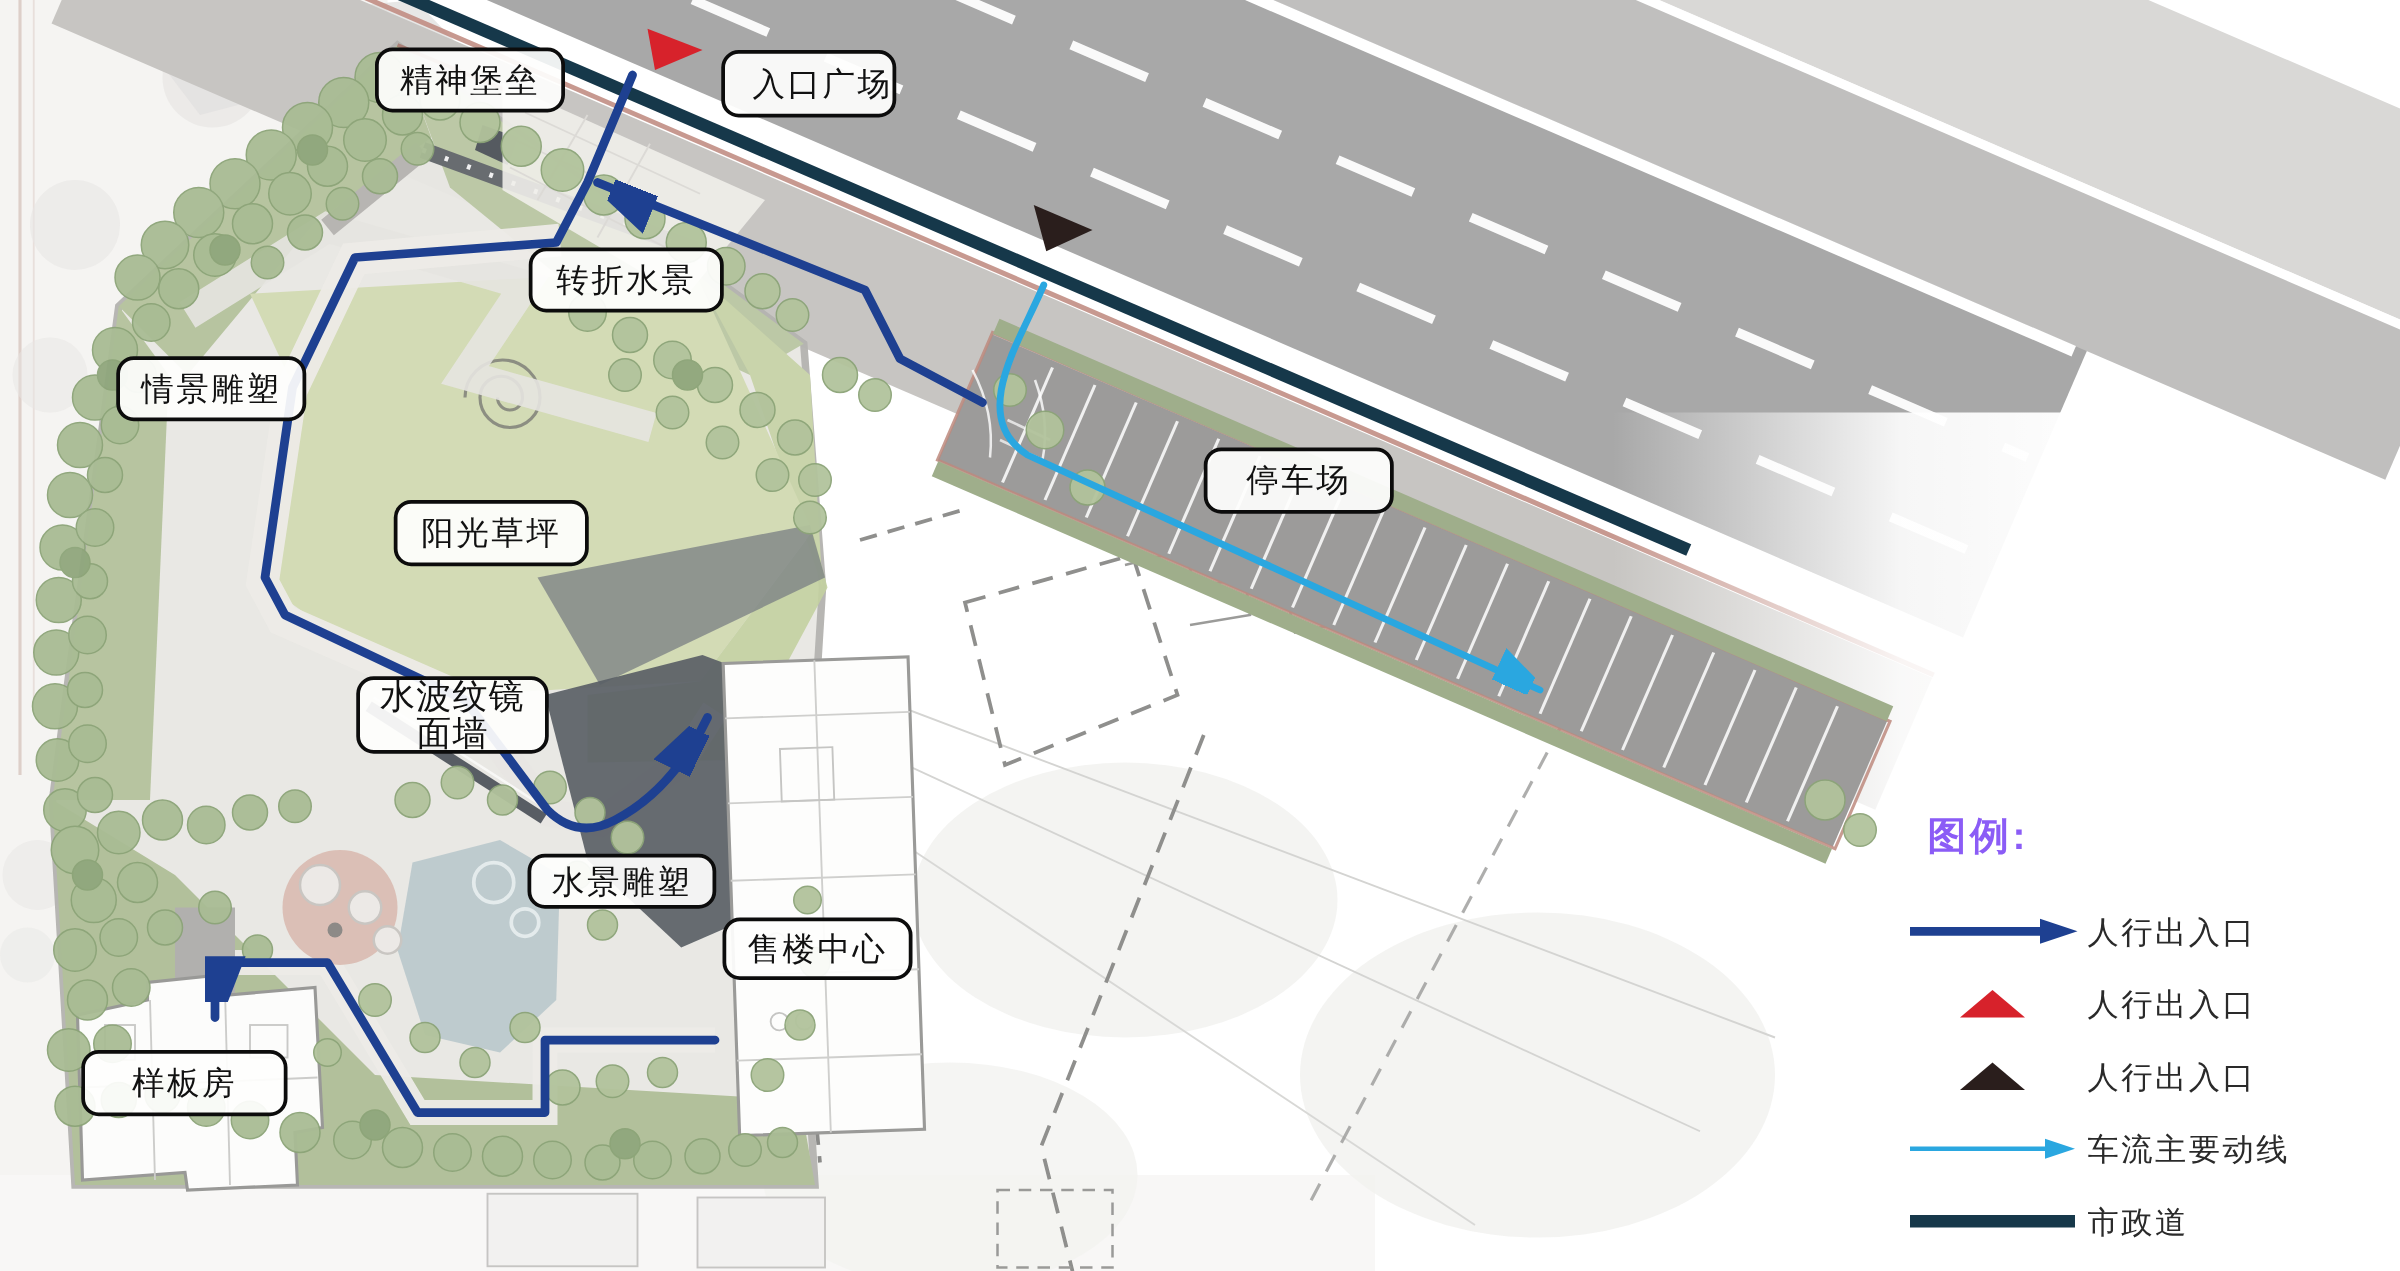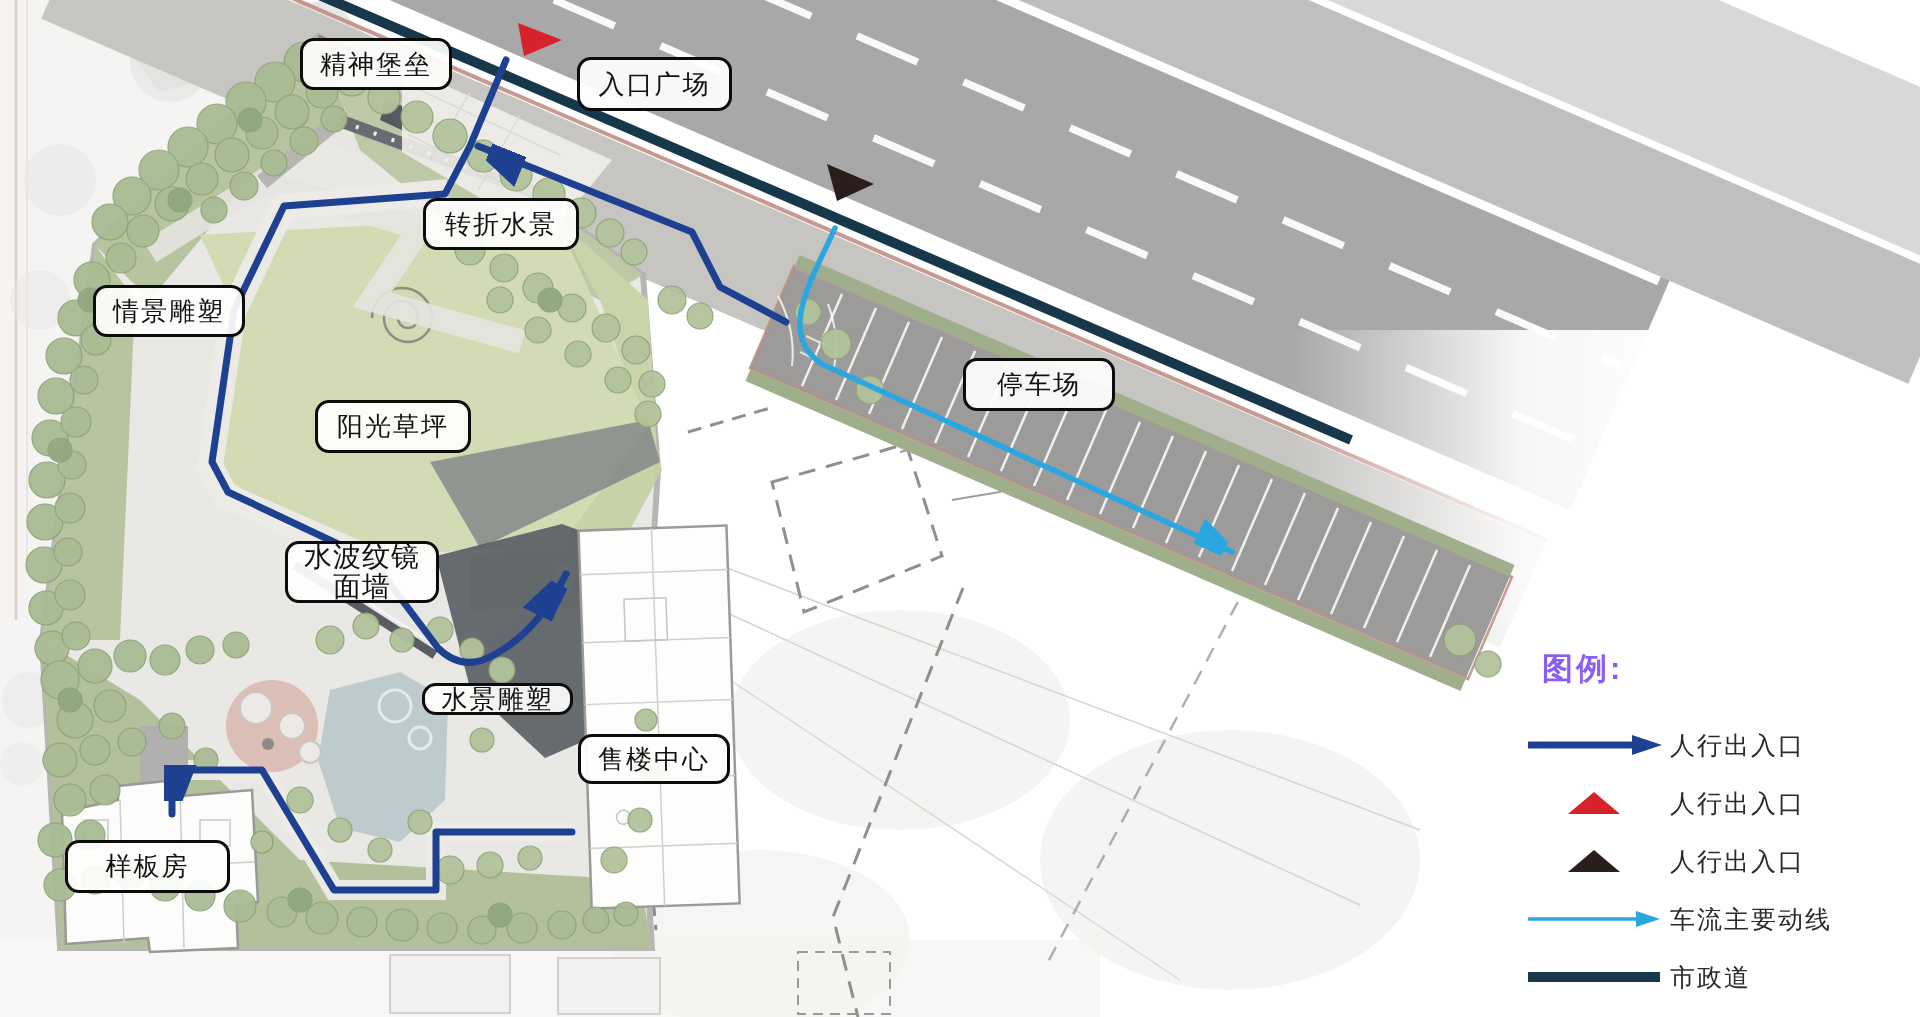--- a/index.html
+++ b/index.html
@@ -354,40 +354,40 @@
     <path class="ped" d="M572,832 L436,832 L436,890 L334,890 L262,770 L172,770 L172,814" stroke-width="7" marker-end="url(#ahPed)"></path>
   </g>
 
   <polygon class="tri-red" points="518,23 562,40 524,56"></polygon>
   <polygon class="tri-black" points="827,164 874,184 837,201"></polygon>
 </svg>
 
 <div class="map-label" style="left:300px;top:38px;width:152px;height:52px;">
       <span>精神堡垒</span>
     </div>
-<div class="map-label" style="left:577px;top:57px;width:155px;height:54px;">
+<div class="map-label" style="left:577px;top:40px;width:140px;height:54px;align-items:flex-end;">
       <span>入口广场</span>
     </div>
 <div class="map-label" style="left:423px;top:198px;width:156px;height:52px;">
       <span>转折水景</span>
     </div>
 <div class="map-label" style="left:93px;top:285px;width:152px;height:52px;">
       <span>情景雕塑</span>
     </div>
 <div class="map-label" style="left:315px;top:400px;width:156px;height:53px;">
       <span>阳光草坪</span>
     </div>
 <div class="map-label" style="left:963px;top:358px;width:152px;height:53px;">
       <span>停车场</span>
     </div>
 <div class="map-label small" style="left:285px;top:541px;width:154px;height:62px;">
   <span>水波纹镜</span>
   <span>面墙</span>
 </div>
-<div class="map-label" style="left:422px;top:683px;width:151px;height:32px;">
+<div class="map-label" style="left:422px;top:683px;width:151px;height:44px;">
       <span>水景雕塑</span>
     </div>
 <div class="map-label" style="left:578px;top:718px;width:152px;height:50px;margin-top:16px;">
       <span>售楼中心</span>
     </div>
 <div class="map-label" style="left:65px;top:840px;width:165px;height:53px;">
       <span>样板房</span>
     </div>
 
 <div id="legend">

